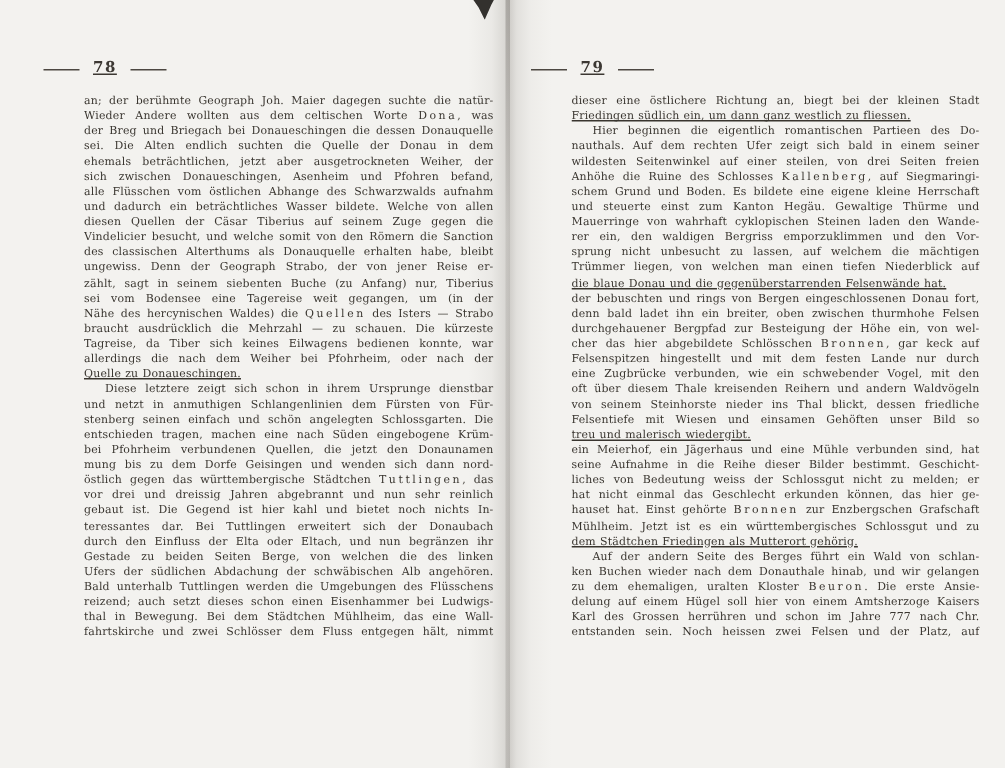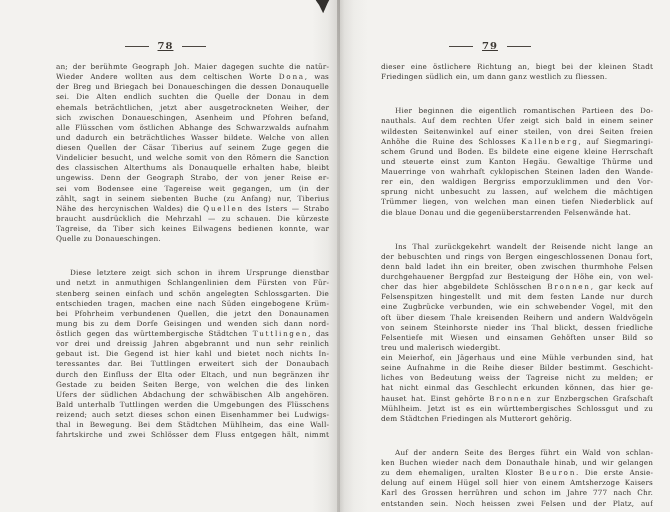--- a/index.html
+++ b/index.html
@@ -30,39 +30,39 @@
     background:#33312e;
     clip-path:polygon(0 0,100% 0,74% 38%,38% 100%,20% 42%);
     transform:rotate(-8deg);
   }
   .page{position:absolute;top:0;height:512px;}
   .page-left{left:56px;width:273px;}
   .page-right{left:381px;width:272px;}
   .pagehead{
     position:absolute;top:41px;left:0;width:100%;
     transform:translateX(-27px);
-    display:flex;align-items:center;justify-content:center;gap:9px;
+    display:flex;align-items:center;justify-content:flex-start;gap:9px;
     color:#3c3833;
     text-decoration:underline;
   }
   .pagenum{
     font-size:10px;font-weight:bold;letter-spacing:1px;line-height:10px;
   }
   .rule{display:inline-block;width:24px;height:0;border-top:1.4px solid #4c4741;}
   .textblock{position:absolute;top:62px;left:0;width:100%;}
   .line{
     font-size:7.3px;
     height:10.13px;line-height:10.13px;
     color:#39352f;
     white-space:nowrap;overflow:hidden;
     text-align:justify;text-align-last:justify;text-justify:inter-word;
     word-spacing:0.3px;letter-spacing:0.12px;
   }
-  .line.indent{text-indent:14px;margin-top:24px;}
-  .line.parend{text-align-last:left;}
+  .line.indent{text-indent:14px;}
+  .line.parend{text-align-last:left;text-decoration:underline;}
   .sp{letter-spacing:1.7px;}
 </style>
 </head>
 <body>
 
 <div class="scan">
 
   <div class="gutter"></div>
   <div class="gutter-core"></div>
   <div class="binding-mark"></div>
@@ -79,25 +79,26 @@
         <div class="line">der Breg und Briegach bei Donaueschingen die dessen Donauquelle</div>
         <div class="line">sei. Die Alten endlich suchten die Quelle der Donau in dem</div>
         <div class="line">ehemals beträchtlichen, jetzt aber ausgetrockneten Weiher, der</div>
         <div class="line">sich zwischen Donaueschingen, Asenheim und Pfohren befand,</div>
         <div class="line">alle Flüsschen vom östlichen Abhange des Schwarzwalds aufnahm</div>
         <div class="line">und dadurch ein beträchtliches Wasser bildete. Welche von allen</div>
         <div class="line">diesen Quellen der Cäsar Tiberius auf seinem Zuge gegen die</div>
         <div class="line">Vindelicier besucht, und welche somit von den Römern die Sanction</div>
         <div class="line">des classischen Alterthums als Donauquelle erhalten habe, bleibt</div>
         <div class="line">ungewiss. Denn der Geograph Strabo, der von jener Reise er-</div>
+        <div class="line">zählt, sagt in seinem siebenten Buche (zu Anfang) nur, Tiberius</div>
         <div class="line">sei vom Bodensee eine Tagereise weit gegangen, um (in der</div>
-        <div class="line">zählt, sagt in seinem siebenten Buche (zu Anfang) nur, Tiberius</div>
         <div class="line">Nähe des hercynischen Waldes) die <span class="sp">Quellen</span> des Isters — Strabo</div>
         <div class="line">braucht ausdrücklich die Mehrzahl — zu schauen. Die kürzeste</div>
         <div class="line">Tagreise, da Tiber sich keines Eilwagens bedienen konnte, war</div>
+        <div class="line">allerdings die nach dem Weiher bei Pfohrheim, oder nach der</div>
         <div class="line parend">Quelle zu Donaueschingen.</div>
         <div class="line indent">Diese letztere zeigt sich schon in ihrem Ursprunge dienstbar</div>
         <div class="line">und netzt in anmuthigen Schlangenlinien dem Fürsten von Für-</div>
         <div class="line">stenberg seinen einfach und schön angelegten Schlossgarten. Die</div>
         <div class="line">entschieden tragen, machen eine nach Süden eingebogene Krüm-</div>
         <div class="line">bei Pfohrheim verbundenen Quellen, die jetzt den Donaunamen</div>
         <div class="line">mung bis zu dem Dorfe Geisingen und wenden sich dann nord-</div>
         <div class="line">östlich gegen das württembergische Städtchen <span class="sp">Tuttlingen</span>, das</div>
         <div class="line">vor drei und dreissig Jahren abgebrannt und nun sehr reinlich</div>
         <div class="line">gebaut ist. Die Gegend ist hier kahl und bietet noch nichts In-</div>
@@ -125,34 +126,33 @@
         <div class="line">nauthals. Auf dem rechten Ufer zeigt sich bald in einem seiner</div>
         <div class="line">wildesten Seitenwinkel auf einer steilen, von drei Seiten freien</div>
         <div class="line">Anhöhe die Ruine des Schlosses <span class="sp">Kallenberg</span>, auf Siegmaringi-</div>
         <div class="line">schem Grund und Boden. Es bildete eine eigene kleine Herrschaft</div>
         <div class="line">und steuerte einst zum Kanton Hegäu. Gewaltige Thürme und</div>
         <div class="line">Mauerringe von wahrhaft cyklopischen Steinen laden den Wande-</div>
         <div class="line">rer ein, den waldigen Bergriss emporzuklimmen und den Vor-</div>
         <div class="line">sprung nicht unbesucht zu lassen, auf welchem die mächtigen</div>
         <div class="line">Trümmer liegen, von welchen man einen tiefen Niederblick auf</div>
         <div class="line parend">die blaue Donau und die gegenüberstarrenden Felsenwände hat.</div>
-        <div class="line indent">Ins Thal zurückgekehrt wandelt der Reisende nicht lange an</div>
         <div class="line">der bebuschten und rings von Bergen eingeschlossenen Donau fort,</div>
         <div class="line">denn bald ladet ihn ein breiter, oben zwischen thurmhohe Felsen</div>
         <div class="line">durchgehauener Bergpfad zur Besteigung der Höhe ein, von wel-</div>
         <div class="line">cher das hier abgebildete Schlösschen <span class="sp">Bronnen</span>, gar keck auf</div>
         <div class="line">Felsenspitzen hingestellt und mit dem festen Lande nur durch</div>
         <div class="line">eine Zugbrücke verbunden, wie ein schwebender Vogel, mit den</div>
         <div class="line">oft über diesem Thale kreisenden Reihern und andern Waldvögeln</div>
         <div class="line">von seinem Steinhorste nieder ins Thal blickt, dessen friedliche</div>
         <div class="line">Felsentiefe mit Wiesen und einsamen Gehöften unser Bild so</div>
         <div class="line parend">treu und malerisch wiedergibt.</div>
         <div class="line">ein Meierhof, ein Jägerhaus und eine Mühle verbunden sind, hat</div>
         <div class="line">seine Aufnahme in die Reihe dieser Bilder bestimmt. Geschicht-</div>
-        <div class="line">liches von Bedeutung weiss der Tagreise nicht zu melden; er</div>
+        <div class="line">liches von Bedeutung weiss der Schlossgut nicht zu melden; er</div>
         <div class="line">hat nicht einmal das Geschlecht erkunden können, das hier ge-</div>
         <div class="line">hauset hat. Einst gehörte <span class="sp">Bronnen</span> zur Enzbergschen Grafschaft</div>
         <div class="line">Mühlheim. Jetzt ist es ein württembergisches Schlossgut und zu</div>
         <div class="line parend">dem Städtchen Friedingen als Mutterort gehörig.</div>
         <div class="line indent">Auf der andern Seite des Berges führt ein Wald von schlan-</div>
         <div class="line">ken Buchen wieder nach dem Donauthale hinab, und wir gelangen</div>
         <div class="line">zu dem ehemaligen, uralten Kloster <span class="sp">Beuron</span>. Die erste Ansie-</div>
         <div class="line">delung auf einem Hügel soll hier von einem Amtsherzoge Kaisers</div>
         <div class="line">Karl des Grossen herrühren und schon im Jahre 777 nach Chr.</div>
         <div class="line">entstanden sein. Noch heissen zwei Felsen und der Platz, auf</div>

